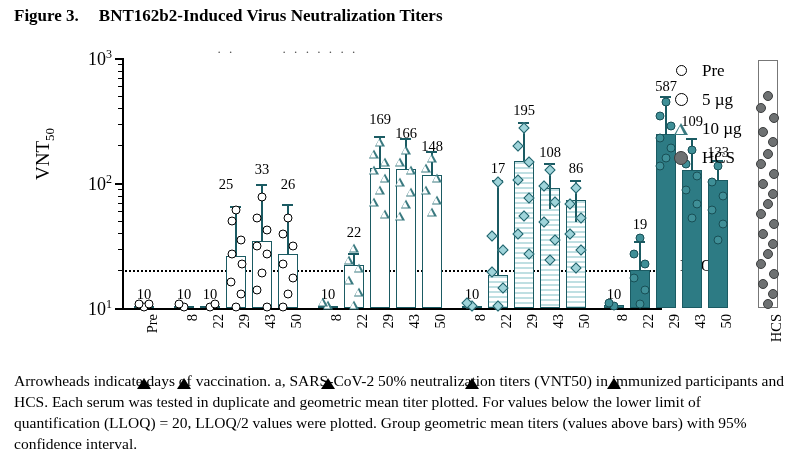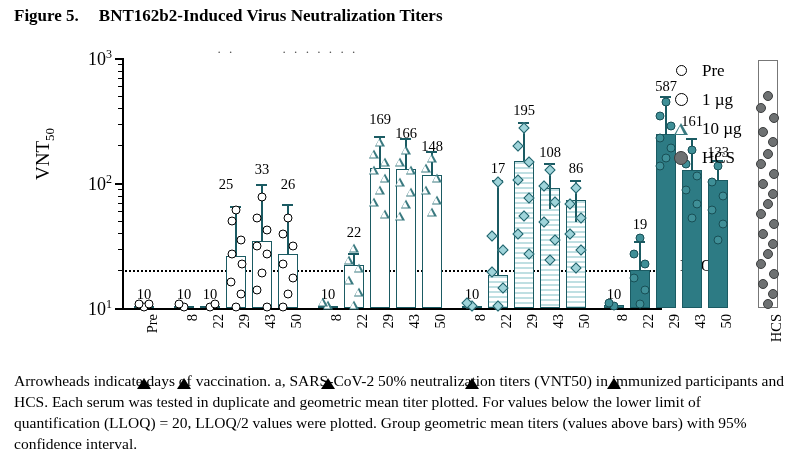--- a/index.html
+++ b/index.html
@@ -263,21 +263,21 @@
     line-height: 21px;
     text-align: left;
   }
 </style>
 </head>
 <body>
 
 <div id="root">
 
   <div class="fig-title">
-    <span class="label">Figure 5.</span><span>BNT162b2-Induced Virus Neutralization Titers</span>
+    <span class="label">Figure 3.</span><span>BNT162b2-Induced Virus Neutralization Titers</span>
   </div>
 
   <div id="plot">
 
     <div class="ylabel">VNT<sub>50</sub></div>
 
     <div id="axes">
       <div class="axis-line" id="y-axis"></div>
       <div class="axis-line" id="x-axis"></div>
 
@@ -508,21 +508,21 @@
       <div class="errcap" style="left:538px; top:38px;"></div>
       <div class="pt pt-circle-teal" style="left:544px; top:44px"></div>
       <div class="pt pt-circle-teal" style="left:538px; top:58px"></div>
       <div class="pt pt-circle-teal" style="left:549px; top:68px"></div>
       <div class="pt pt-circle-teal" style="left:538px; top:80px"></div>
       <div class="pt pt-circle-teal" style="left:549px; top:90px"></div>
       <div class="pt pt-circle-teal" style="left:544px; top:100px"></div>
       <div class="pt pt-circle-teal" style="left:538px; top:108px"></div>
       <div class="xtick" style="left:544px">29</div>
 
-      <div class="gmt-label" style="left:570px; top:55px">161</div>
+      <div class="gmt-label" style="left:570px; top:55px">109</div>
       <div class="bar solid" style="left:560px; width:20px; height:138px;"></div>
       <div class="errbar" style="left:569px; top:80px; height:32px;"></div>
       <div class="errcap" style="left:564px; top:80px;"></div>
       <div class="pt pt-circle-teal" style="left:570px; top:92px"></div>
       <div class="pt pt-circle-teal" style="left:564px; top:106px"></div>
       <div class="pt pt-circle-teal" style="left:575px; top:118px"></div>
       <div class="pt pt-circle-teal" style="left:564px; top:132px"></div>
       <div class="pt pt-circle-teal" style="left:575px; top:146px"></div>
       <div class="pt pt-circle-teal" style="left:570px; top:160px"></div>
       <div class="xtick" style="left:570px">43</div>
@@ -577,21 +577,21 @@
     <div class="legend-row">
       <span class="legend-sym">
           <span class="sym-circle-open"></span>
         </span>
       <span class="legend-label">Pre</span>
     </div>
     <div class="legend-row">
       <span class="legend-sym">
           <span class="sym-circle-open-lg"></span>
         </span>
-      <span class="legend-label">1 µg</span>
+      <span class="legend-label">5 µg</span>
     </div>
     <div class="legend-row">
       <span class="legend-sym">
           <span class="sym-tri"></span>
         </span>
       <span class="legend-label">10 µg</span>
     </div>
     <div class="legend-row">
       <span class="legend-sym">
           <span class="sym-circle-gray"></span>

